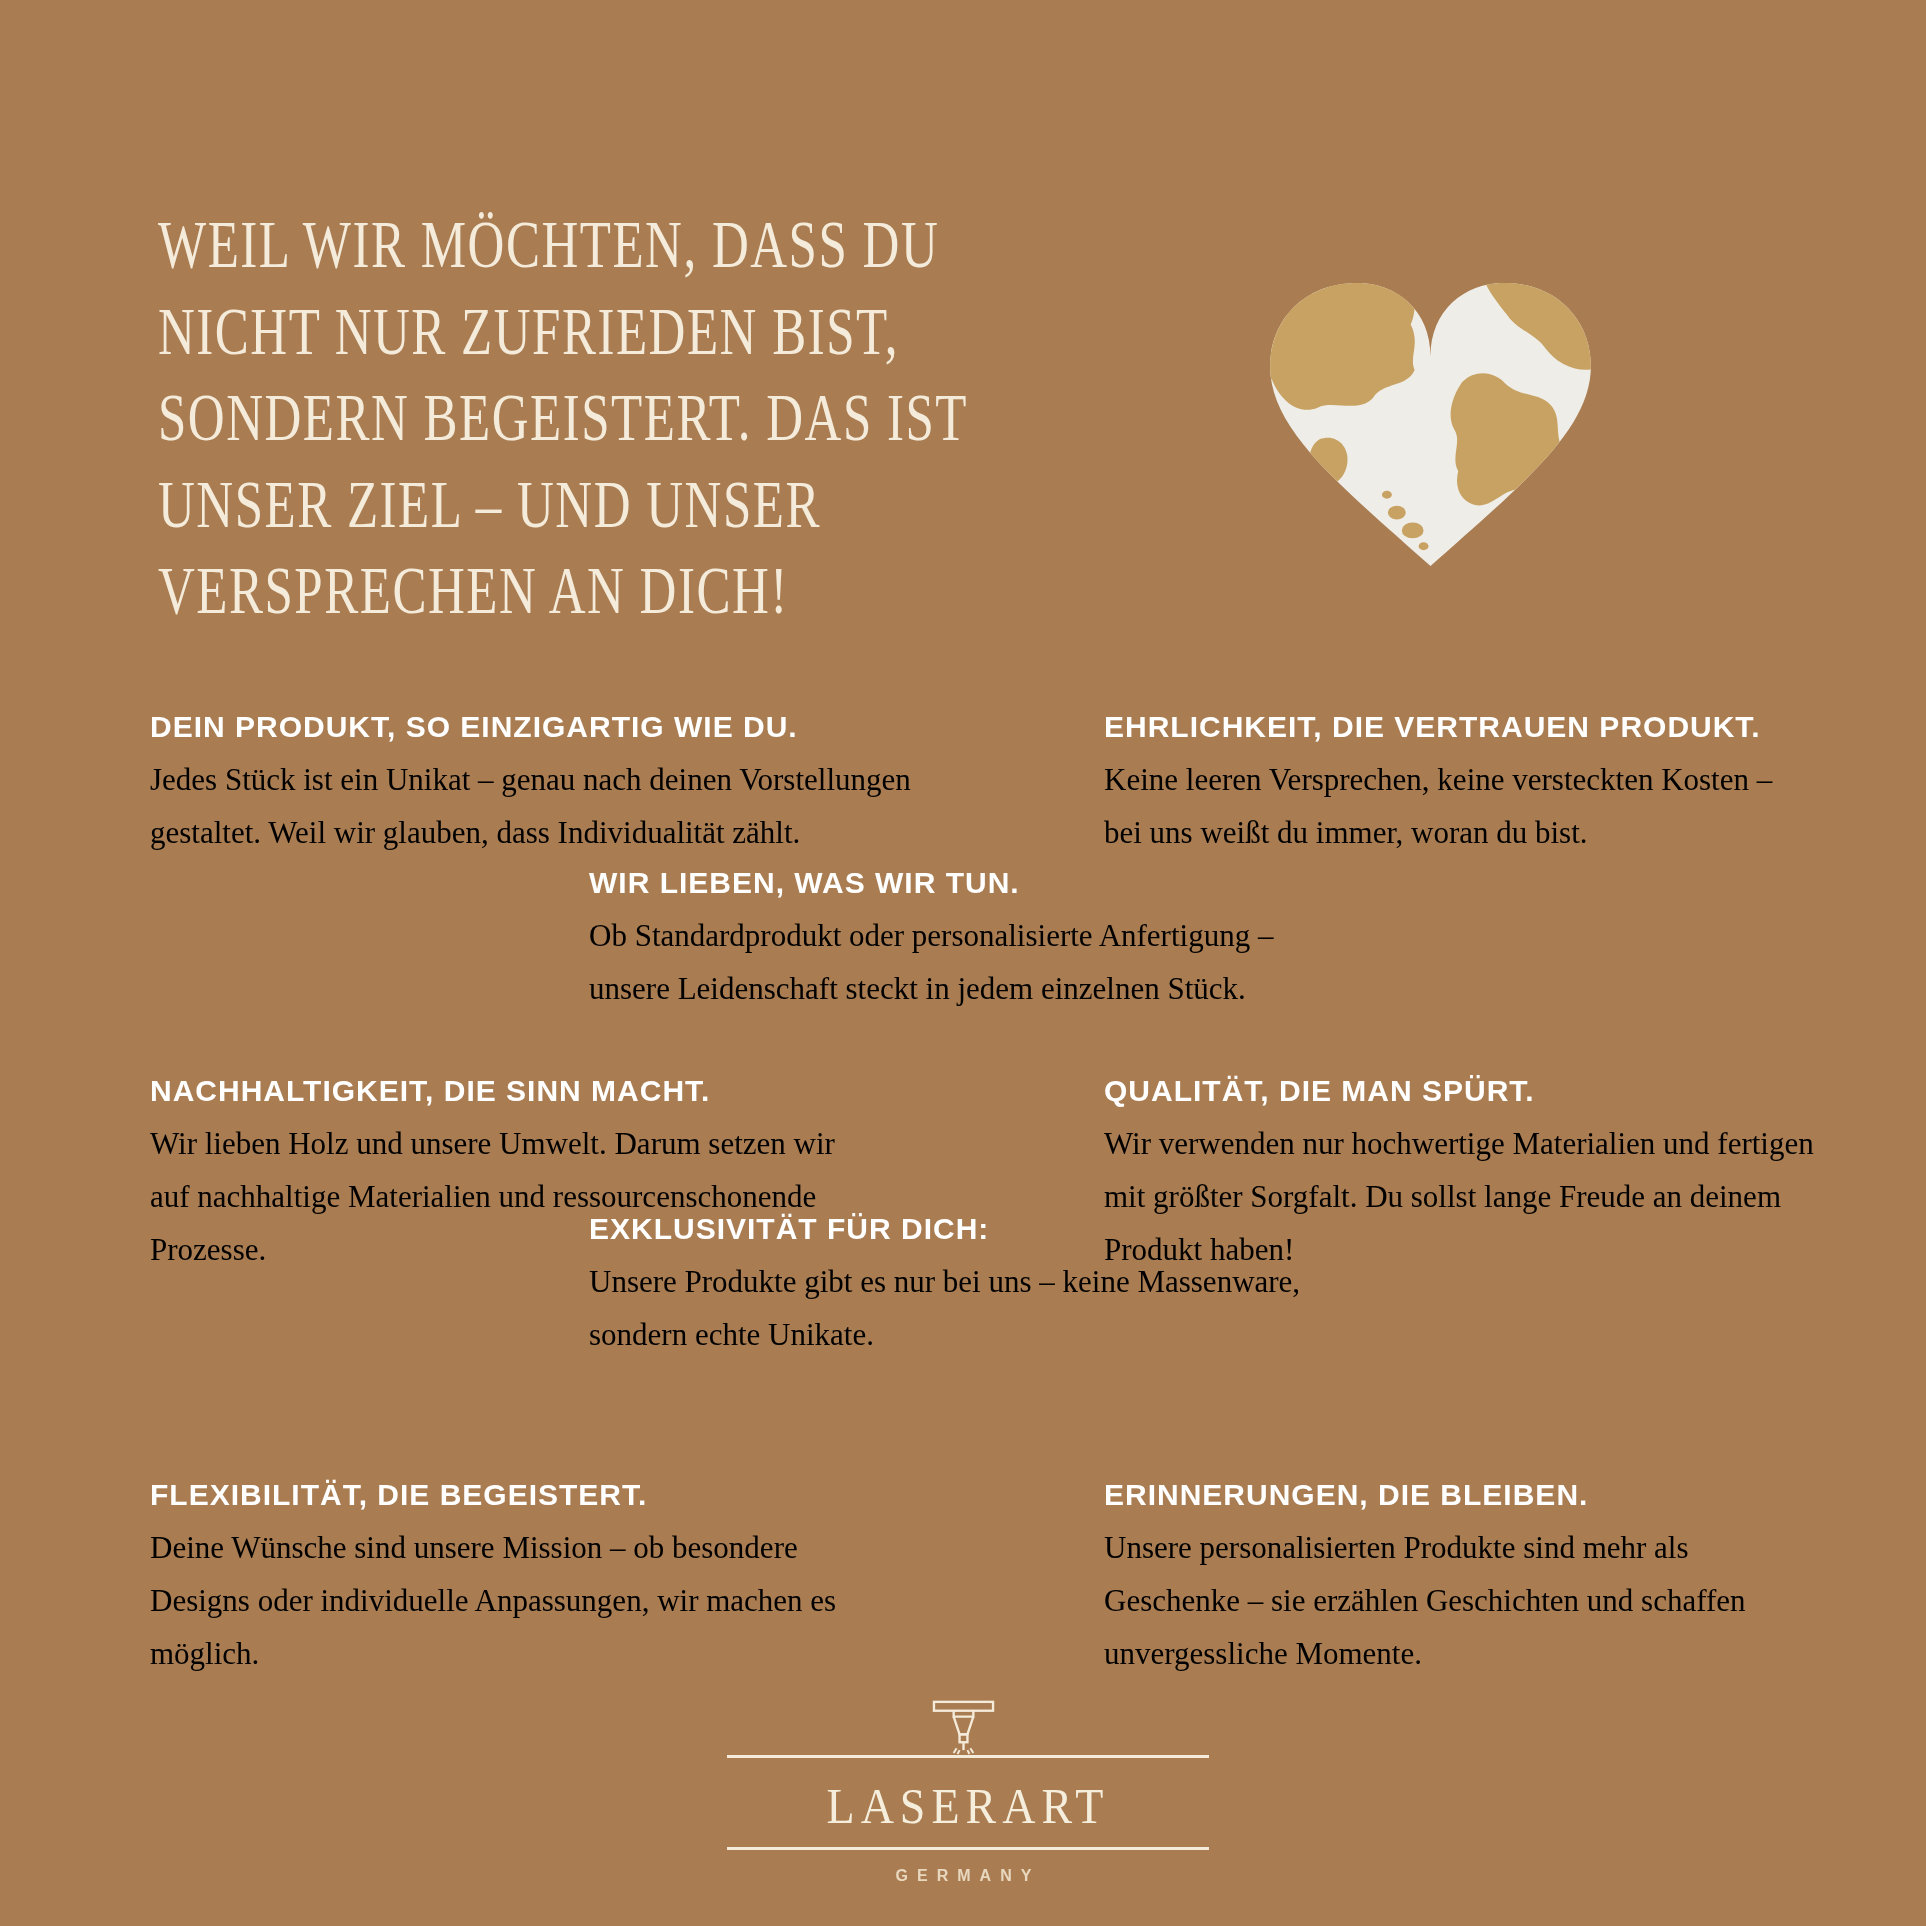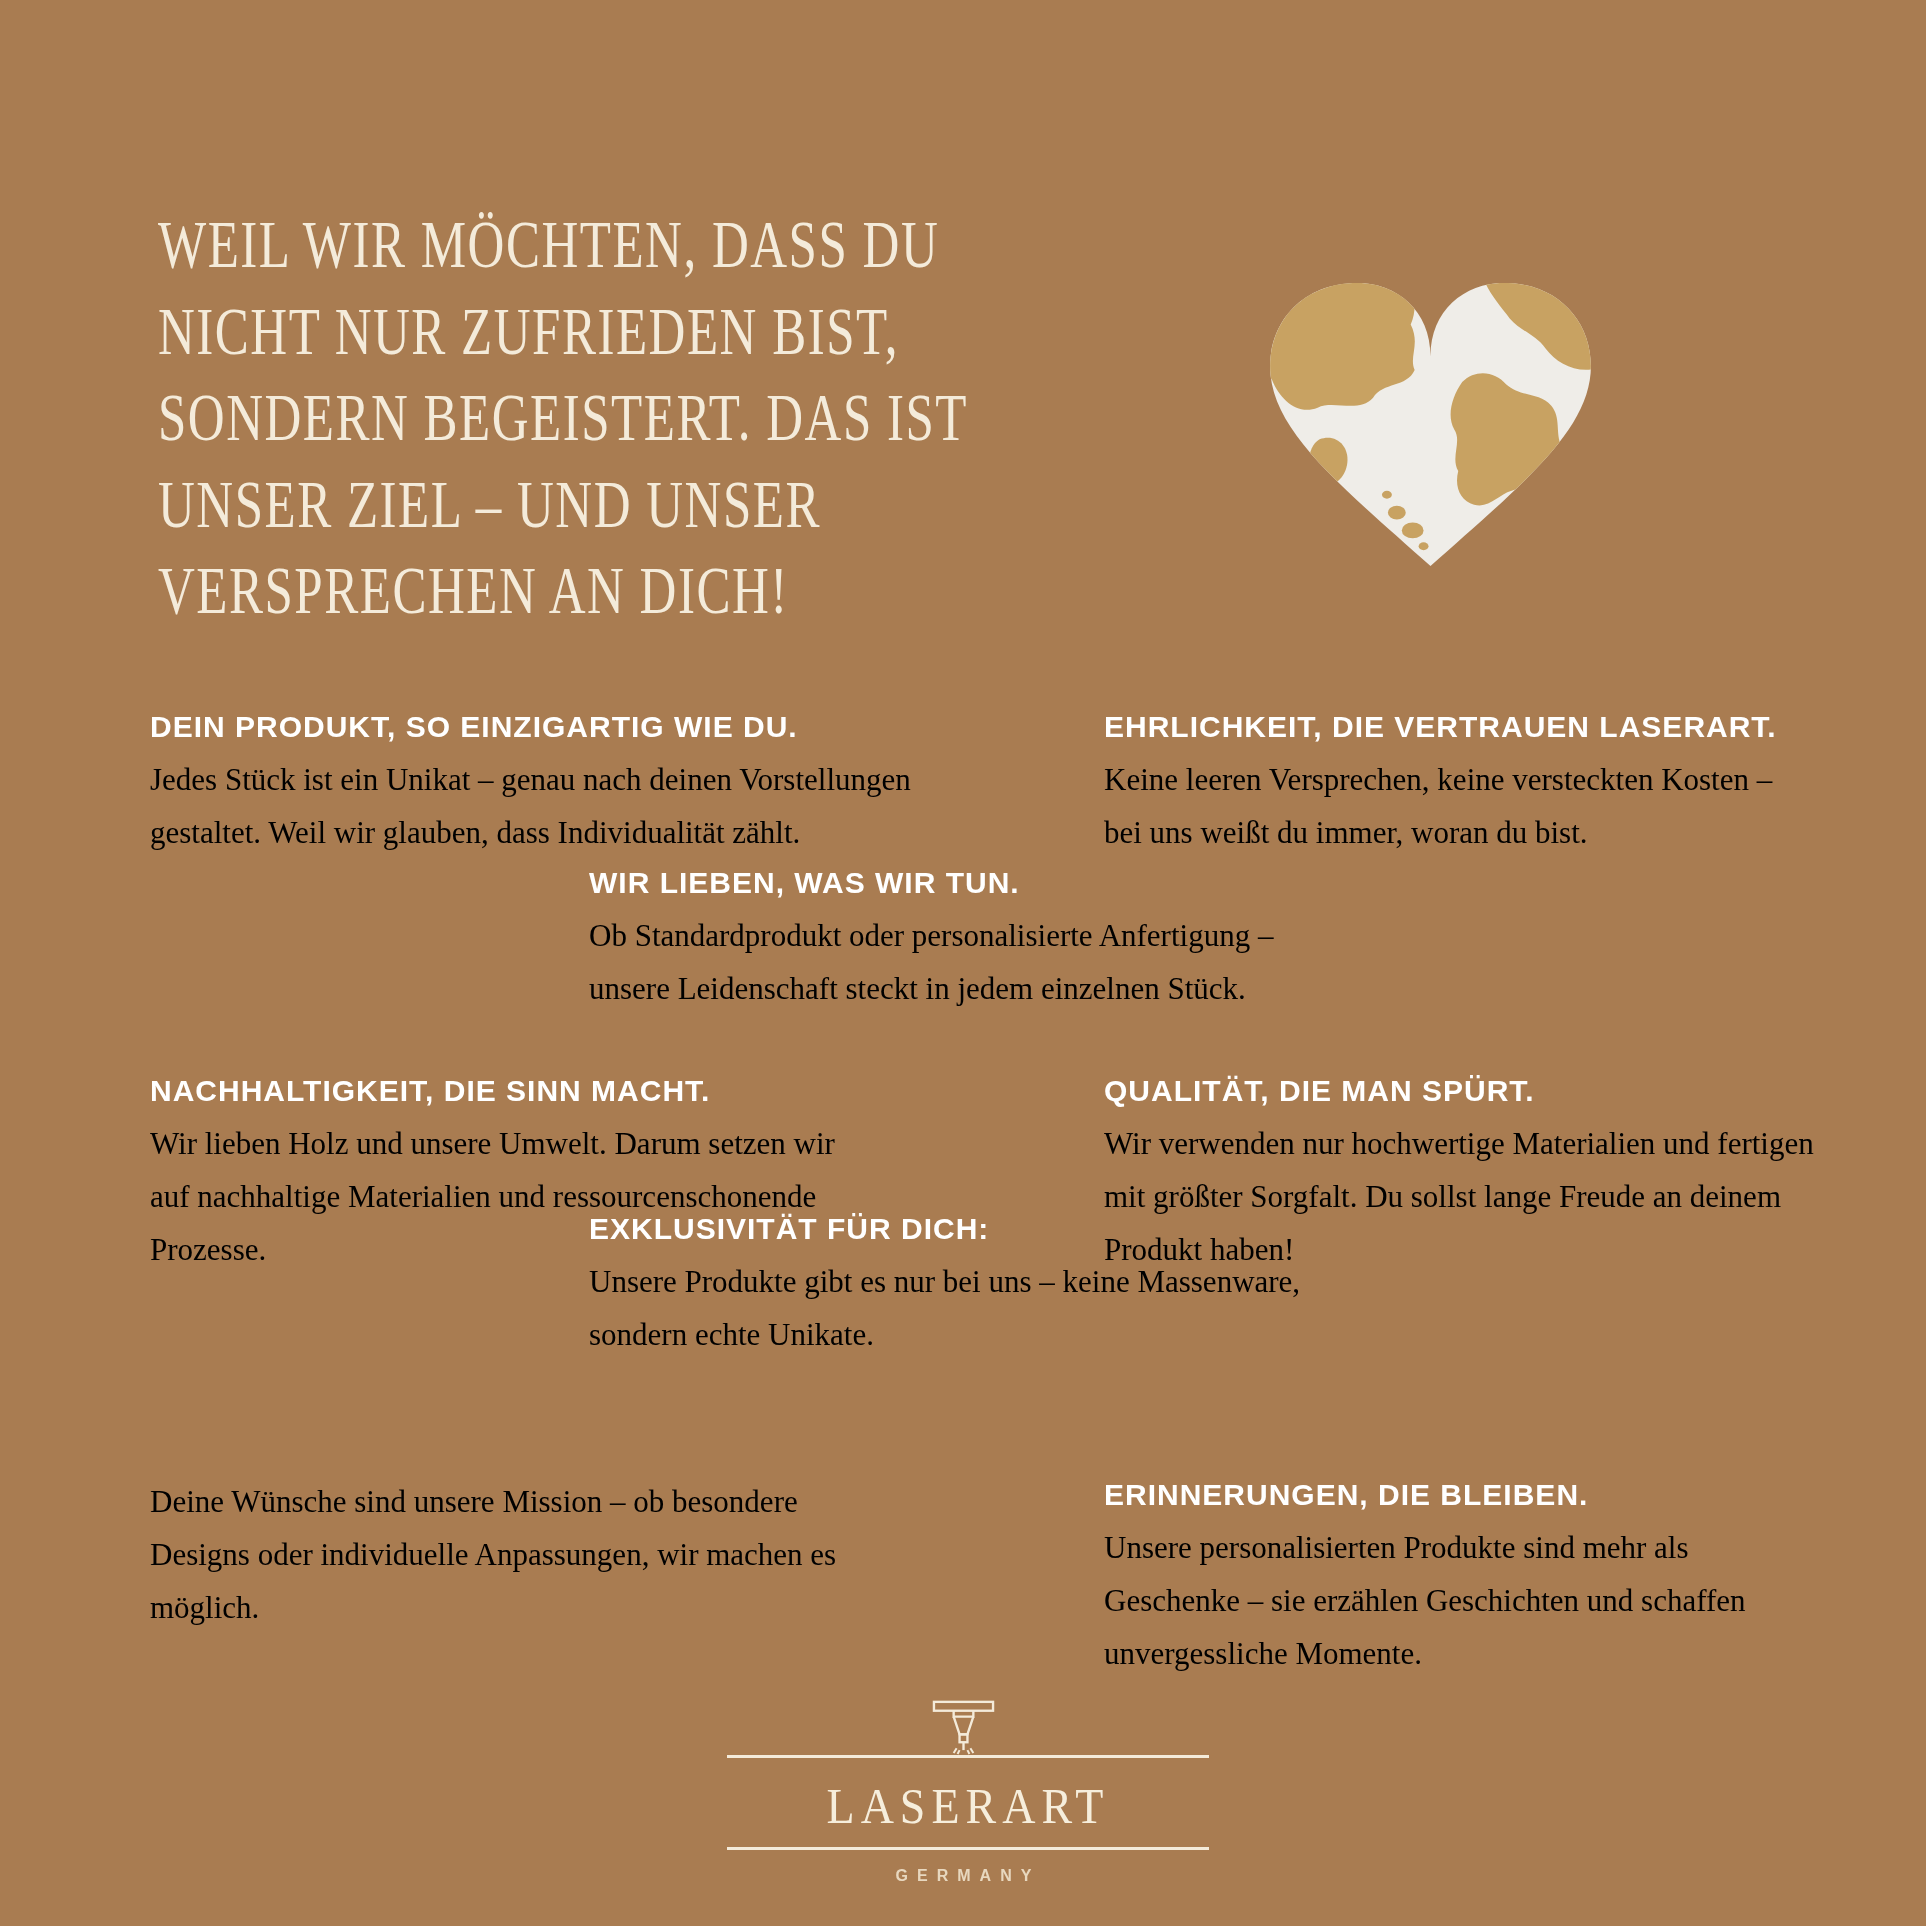--- a/index.html
+++ b/index.html
@@ -97,21 +97,21 @@
     </svg>
   </div>
 
   <div class="sec pos-s1">
     <h2 class="sec-title">DEIN PRODUKT, SO EINZIGARTIG WIE DU.</h2>
     <p class="sec-body">Jedes Stück ist ein Unikat – genau nach deinen Vorstellungen
 gestaltet. Weil wir glauben, dass Individualität zählt.</p>
   </div>
 
   <div class="sec pos-s2">
-    <h2 class="sec-title">EHRLICHKEIT, DIE VERTRAUEN LASERART.</h2>
+    <h2 class="sec-title">EHRLICHKEIT, DIE VERTRAUEN PRODUKT.</h2>
     <p class="sec-body">Keine leeren Versprechen, keine versteckten Kosten –
 bei uns weißt du immer, woran du bist.</p>
   </div>
 
   <div class="sec pos-s3">
     <h2 class="sec-title">WIR LIEBEN, WAS WIR TUN.</h2>
     <p class="sec-body">Ob Standardprodukt oder personalisierte Anfertigung –
 unsere Leidenschaft steckt in jedem einzelnen Stück.</p>
   </div>
 
@@ -129,20 +129,21 @@
 Prozesse.</p>
   </div>
 
   <div class="sec pos-s6">
     <h2 class="sec-title">EXKLUSIVITÄT FÜR DICH:</h2>
     <p class="sec-body">Unsere Produkte gibt es nur bei uns – keine Massenware,
 sondern echte Unikate.</p>
   </div>
 
   <div class="sec pos-s7">
+    <h2 class="sec-title">FLEXIBILITÄT, DIE BEGEISTERT.</h2>
     <p class="sec-body">Deine Wünsche sind unsere Mission – ob besondere
 Designs oder individuelle Anpassungen, wir machen es
 möglich.</p>
   </div>
 
   <div class="sec pos-s8">
     <h2 class="sec-title">ERINNERUNGEN, DIE BLEIBEN.</h2>
     <p class="sec-body">Unsere personalisierten Produkte sind mehr als
 Geschenke – sie erzählen Geschichten und schaffen
 unvergessliche Momente.</p>

